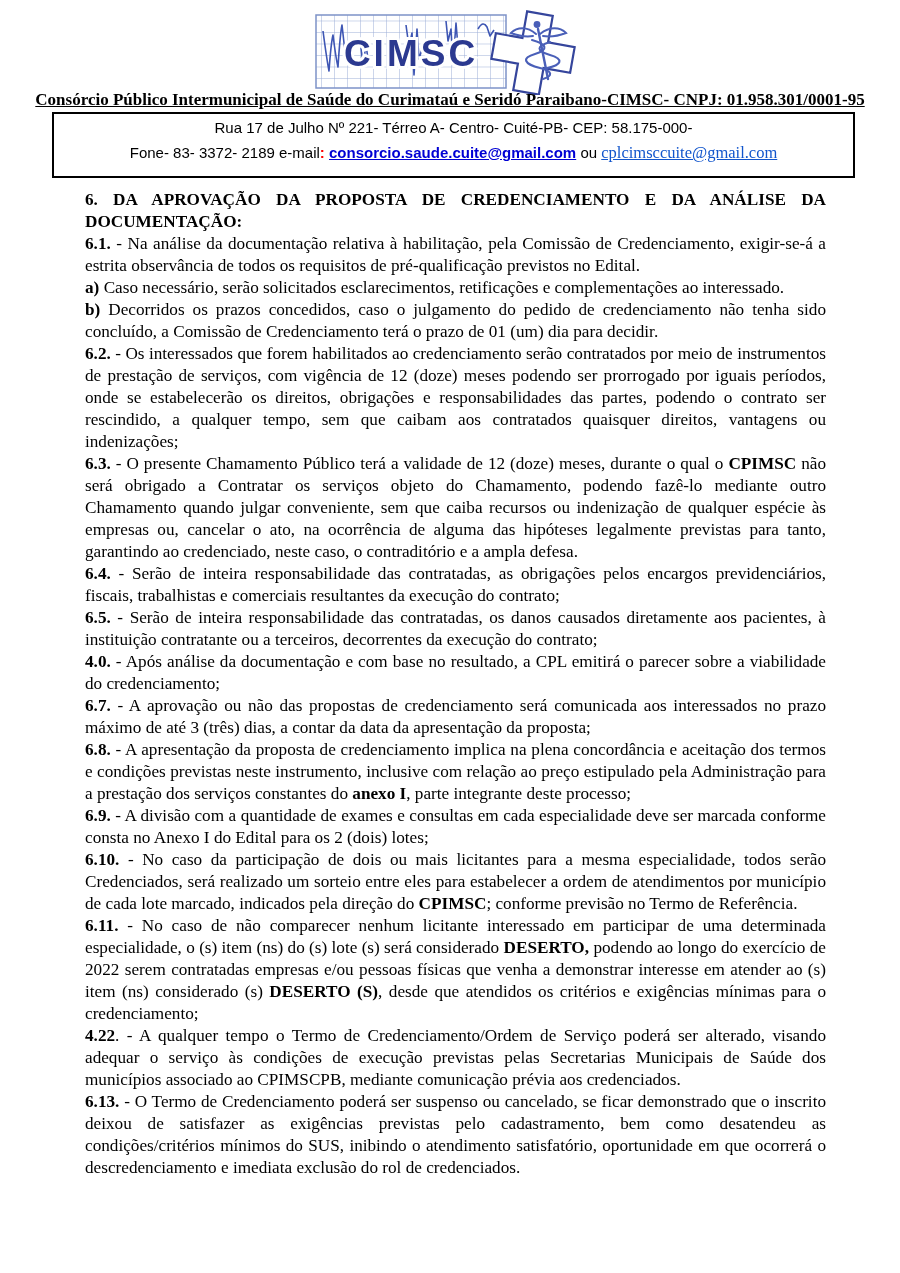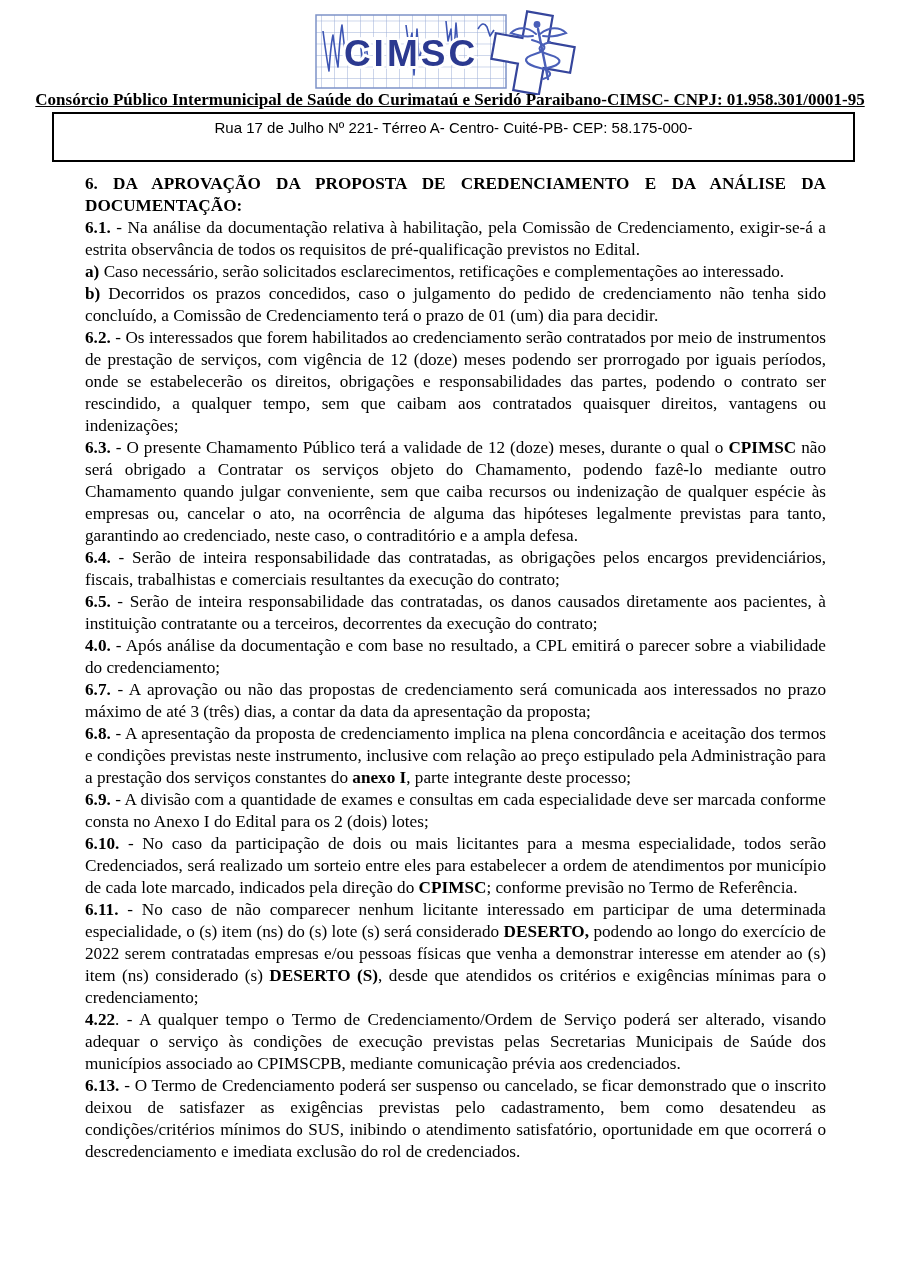--- a/index.html
+++ b/index.html
@@ -9,21 +9,21 @@
     font-family:"Liberation Serif", serif;
   }
   
   .logo-wrap{display:flex;justify-content:center;padding-top:9px;height:84px;}
   .org-line{
     text-align:center;font-weight:bold;text-decoration:underline;
     font-size:17px;margin-top:-3px;white-space:nowrap;
   }
   .info-box{
     margin:2px 45px 11px 52px;border:2px solid #000;
-    text-align:center;padding:3px 4px 17px;
+    text-align:center;padding:3px 4px 7px;
   }
   .address-line{
     font-family:"Liberation Sans", sans-serif;font-size:15px;margin:2px 0 7px;
   }
   .fone-line{
     font-family:"Liberation Sans", sans-serif;font-size:15px;margin:0 0 6px;
   }
   .colon-red{color:#ff0000;font-weight:bold;}
   .email-primary{
     color:#0000d4;font-weight:bold;text-decoration:underline;cursor:pointer;
@@ -84,20 +84,26 @@
 
       <text x="103" y="57" text-anchor="middle" font-family="Liberation Sans, sans-serif" font-size="37" font-weight="bold" letter-spacing="3" fill="none" stroke="#ffffff" stroke-width="6">CIMSC</text>
       <text x="103" y="57" text-anchor="middle" font-family="Liberation Sans, sans-serif" font-size="37" font-weight="bold" letter-spacing="3" fill="#2b3990">CIMSC</text>
     </svg>
   </div>
 
   <div class="org-line">Consórcio Público Intermunicipal de Saúde do Curimataú e Seridó Paraibano-CIMSC- CNPJ: 01.958.301/0001-95</div>
 
   <div class="info-box">
     <div class="address-line">Rua 17 de Julho Nº 221- Térreo A- Centro- Cuité-PB- CEP: 58.175-000-</div>
+    <div class="fone-line">
+      <span>Fone- 83- 3372- 2189 e-mail</span><span class="colon-red">:</span>
+      <span class="email-primary">consorcio.saude.cuite@gmail.com</span>
+      <span>ou</span>
+      <span class="email-secondary">cplcimsccuite@gmail.com</span>
+    </div>
   </div>
 
   <div class="doc-body">
       <p class="para heading"><span class="b">6. DA APROVAÇÃO DA PROPOSTA DE CREDENCIAMENTO E DA ANÁLISE DA DOCUMENTAÇÃO:</span></p>
       <p class="para"><span class="b">6.1.</span><span> - Na análise da documentação relativa à habilitação, pela Comissão de Credenciamento, exigir-se-á a estrita observância de todos os requisitos de pré-qualificação previstos no Edital.</span></p>
       <p class="para"><span class="b">a)</span><span> Caso necessário, serão solicitados esclarecimentos, retificações e complementações ao interessado.</span></p>
       <p class="para"><span class="b">b)</span><span> Decorridos os prazos concedidos, caso o julgamento do pedido de credenciamento não tenha sido concluído, a Comissão de Credenciamento terá o prazo de 01 (um) dia para decidir.</span></p>
       <p class="para"><span class="b">6.2.</span><span> - Os interessados que forem habilitados ao credenciamento serão contratados por meio de instrumentos de prestação de serviços, com vigência de 12 (doze) meses podendo ser prorrogado por iguais períodos, onde se estabelecerão os direitos, obrigações e responsabilidades das partes, podendo o contrato ser rescindido, a qualquer tempo, sem que caibam aos contratados quaisquer direitos, vantagens ou indenizações;</span></p>
       <p class="para"><span class="b">6.3.</span><span> - O presente Chamamento Público terá a validade de 12 (doze) meses, durante o qual o </span><span class="b">CPIMSC</span><span> não será obrigado a Contratar os serviços objeto do Chamamento, podendo fazê-lo mediante outro Chamamento quando julgar conveniente, sem que caiba recursos ou indenização de qualquer espécie às empresas ou, cancelar o ato, na ocorrência de alguma das hipóteses legalmente previstas para tanto, garantindo ao credenciado, neste caso, o contraditório e a ampla defesa.</span></p>
       <p class="para"><span class="b">6.4.</span><span> - Serão de inteira responsabilidade das contratadas, as obrigações pelos encargos previdenciários, fiscais, trabalhistas e comerciais resultantes da execução do contrato;</span></p>

